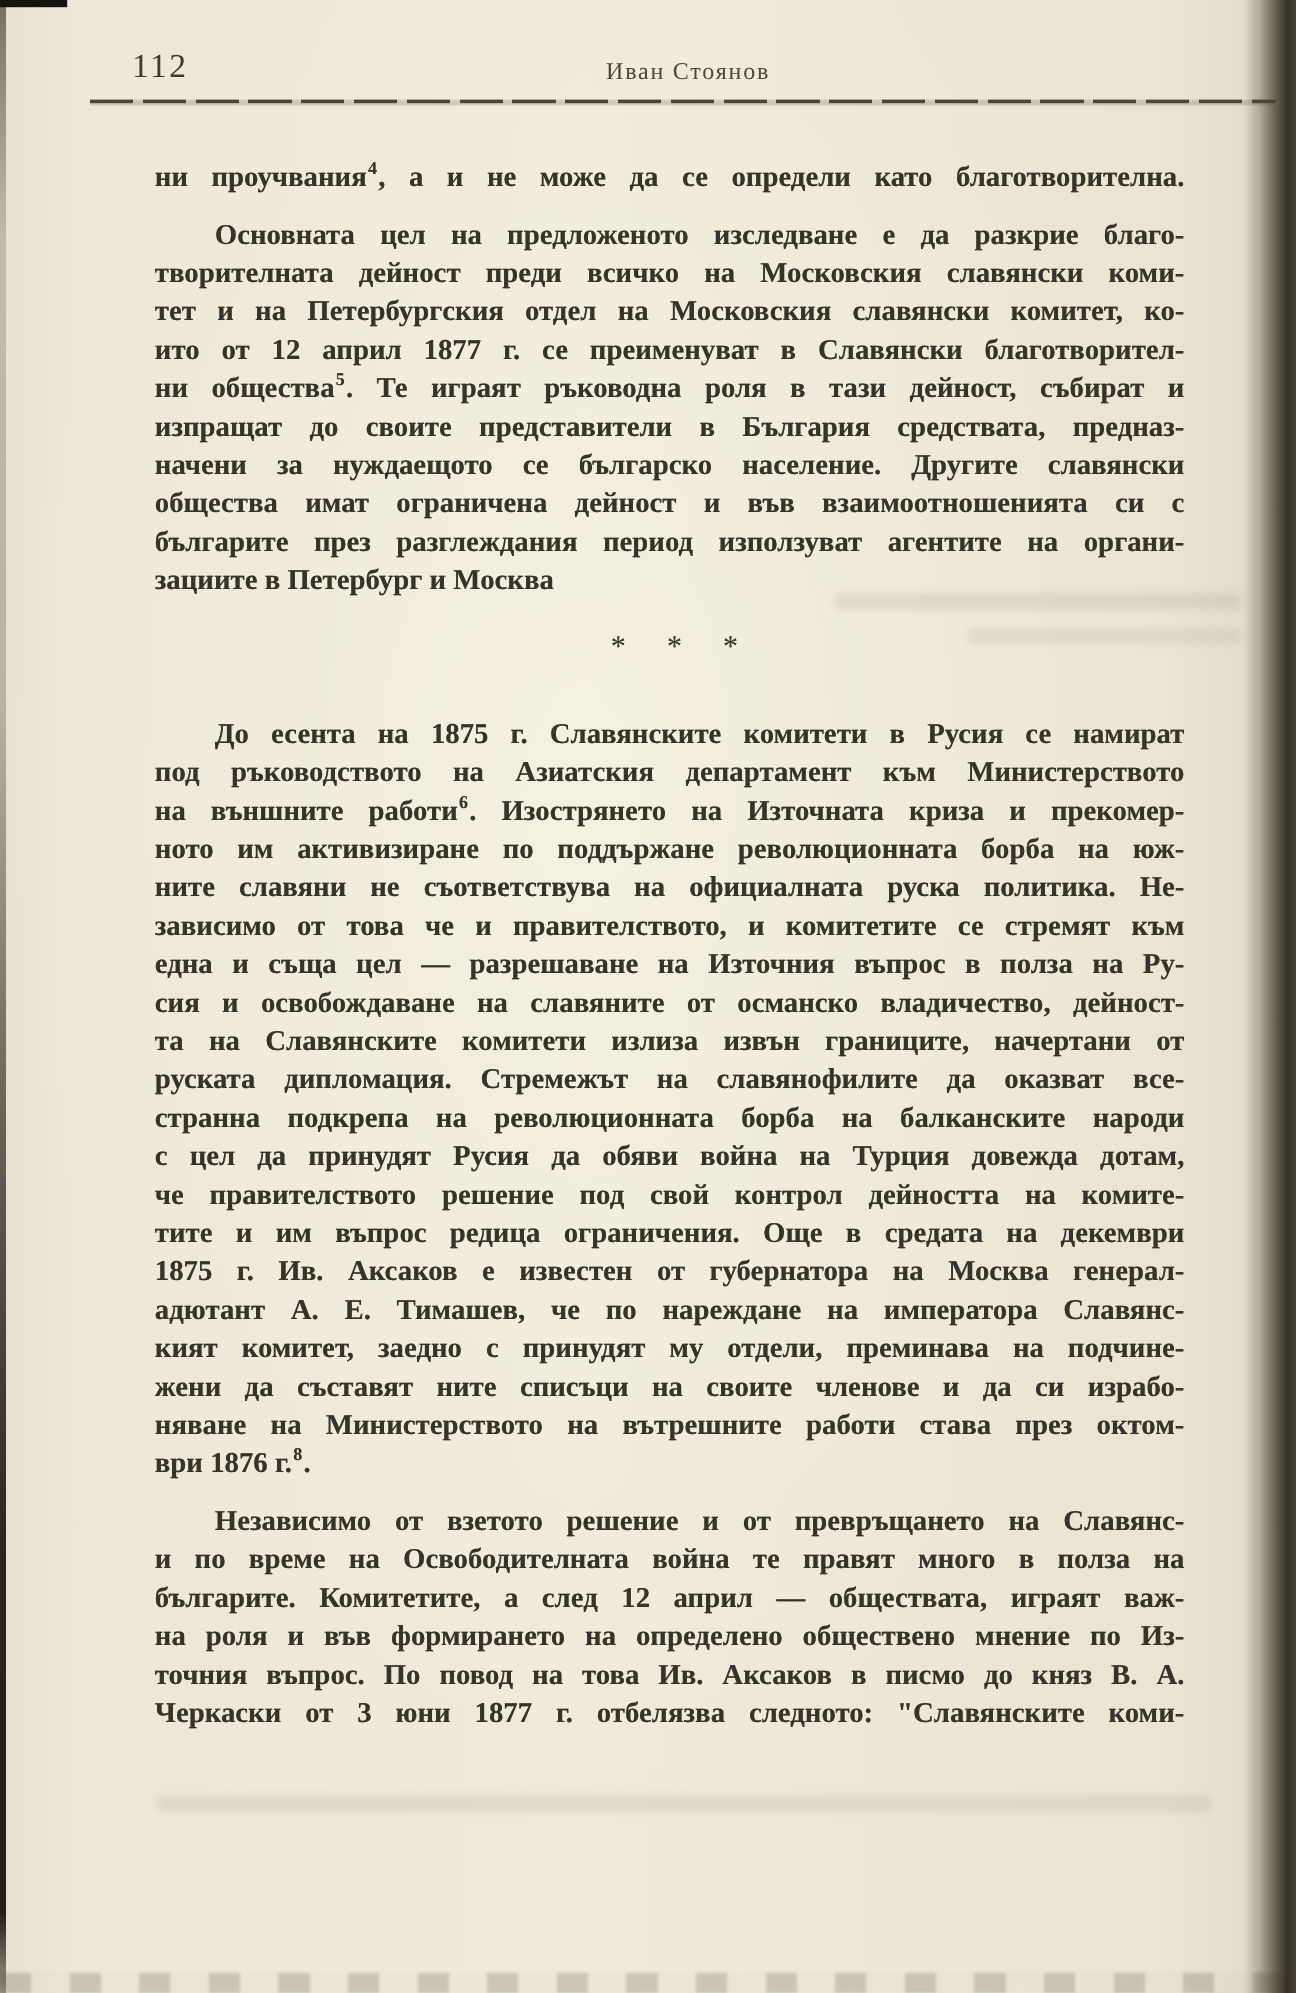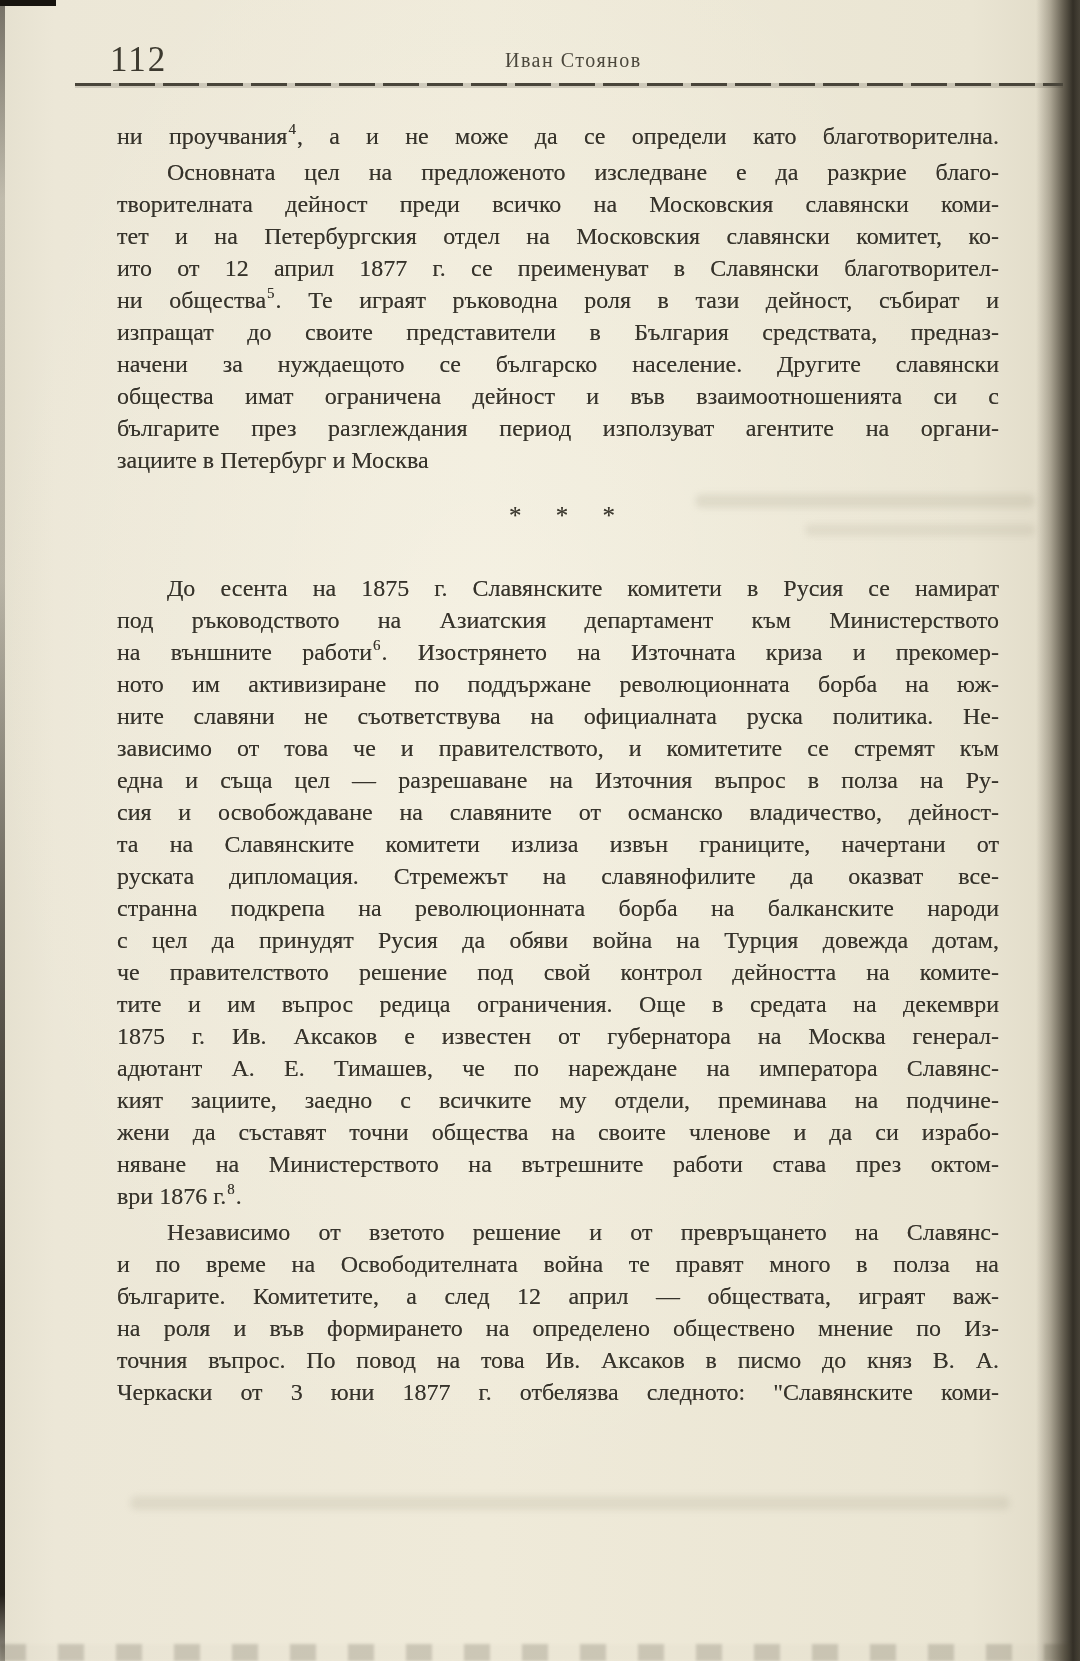--- a/index.html
+++ b/index.html
@@ -45,40 +45,40 @@
 
   
   .ghost { position: absolute; border-radius: 7px; filter: blur(3px); }
   .ghost-a { left: 695px; top: 494px; width: 340px; height: 14px; background: rgba(142,134,110,0.17); }
   .ghost-b { left: 805px; top: 524px; width: 230px; height: 12px; background: rgba(142,134,110,0.13); }
   .ghost-c { left: 130px; top: 1496px; width: 880px; height: 14px; background: rgba(148,140,116,0.16); }
 
   
   .page-number {
     position: absolute; left: 110px; top: 40px;
-    font-size: 35px; letter-spacing: 2px; color: #3c392f;
+    font-size: 28px; letter-spacing: 2px; color: #3c392f;
   }
   .author {
     position: absolute; left: 505px; top: 49px;
     font-size: 20px; letter-spacing: 1.5px; color: #4b473c; text-align: center;
   }
   .head-rule {
     position: absolute; left: 75px; top: 83px; width: 988px; height: 3px;
     background: repeating-linear-gradient(90deg,
       #49453a 0px, #49453a 36px, rgba(73,69,58,0.2) 36px, rgba(73,69,58,0.2) 44px);
     box-shadow: 0 2px 0 rgba(73,69,58,0.18);
   }
 
   
   .text-block {
     position: absolute; left: 113px; top: 116px; width: 890px;
     font-size: 24px; line-height: 32px; color: #36332b;
     text-shadow: 0 0 0.5px rgba(43,39,31,0.55);
   }
-  .para { margin: 4px; }
+  .para { margin: 16px; font-weight: bold; }
   .line {
     height: 32px;
     text-align: justify;
     text-align-last: justify;
     white-space: normal;
     overflow: hidden;
   }
   .line.no-just { text-align-last: left; }
   .para.indent .line:first-child { text-indent: 50px; }
   .line sup {
@@ -138,22 +138,22 @@
         <div class="line">една и съща цел — разрешаване на Източния въпрос в полза на Ру-</div>
         <div class="line">сия и освобождаване на славяните от османско владичество, дейност-</div>
         <div class="line">та на Славянските комитети излиза извън границите, начертани от</div>
         <div class="line">руската дипломация. Стремежът на славянофилите да оказват все-</div>
         <div class="line">странна подкрепа на революционната борба на балканските народи</div>
         <div class="line">с цел да принудят Русия да обяви война на Турция довежда дотам,</div>
         <div class="line">че правителството решение под свой контрол дейността на комите-</div>
         <div class="line">тите и им въпрос редица ограничения. Още в средата на декември</div>
         <div class="line">1875 г. Ив. Аксаков е известен от губернатора на Москва генерал-</div>
         <div class="line">адютант А. Е. Тимашев, че по нареждане на императора Славянс-</div>
-        <div class="line">кият зациите, заедно с всичките му отдели, преминава на подчине-</div>
-        <div class="line">жени да съставят точни общества на своите членове и да си израбо-</div>
+        <div class="line">кият комитет, заедно с принудят му отдели, преминава на подчине-</div>
+        <div class="line">жени да съставят ните списъци на своите членове и да си израбо-</div>
         <div class="line">няване на Министерството на вътрешните работи става през октом-</div>
         <div class="line no-just">ври 1876 г.<sup>8</sup>.</div>
       </div>
       <div class="para indent">
         <div class="line">Независимо от взетото решение и от превръщането на Славянс-</div>
         <div class="line">и по време на Освободителната война те правят много в полза на</div>
         <div class="line">българите. Комитетите, а след 12 април — обществата, играят важ-</div>
         <div class="line">на роля и във формирането на определено обществено мнение по Из-</div>
         <div class="line">точния въпрос. По повод на това Ив. Аксаков в писмо до княз В. А.</div>
         <div class="line">Черкаски от 3 юни 1877 г. отбелязва следното: "Славянските коми-</div>

